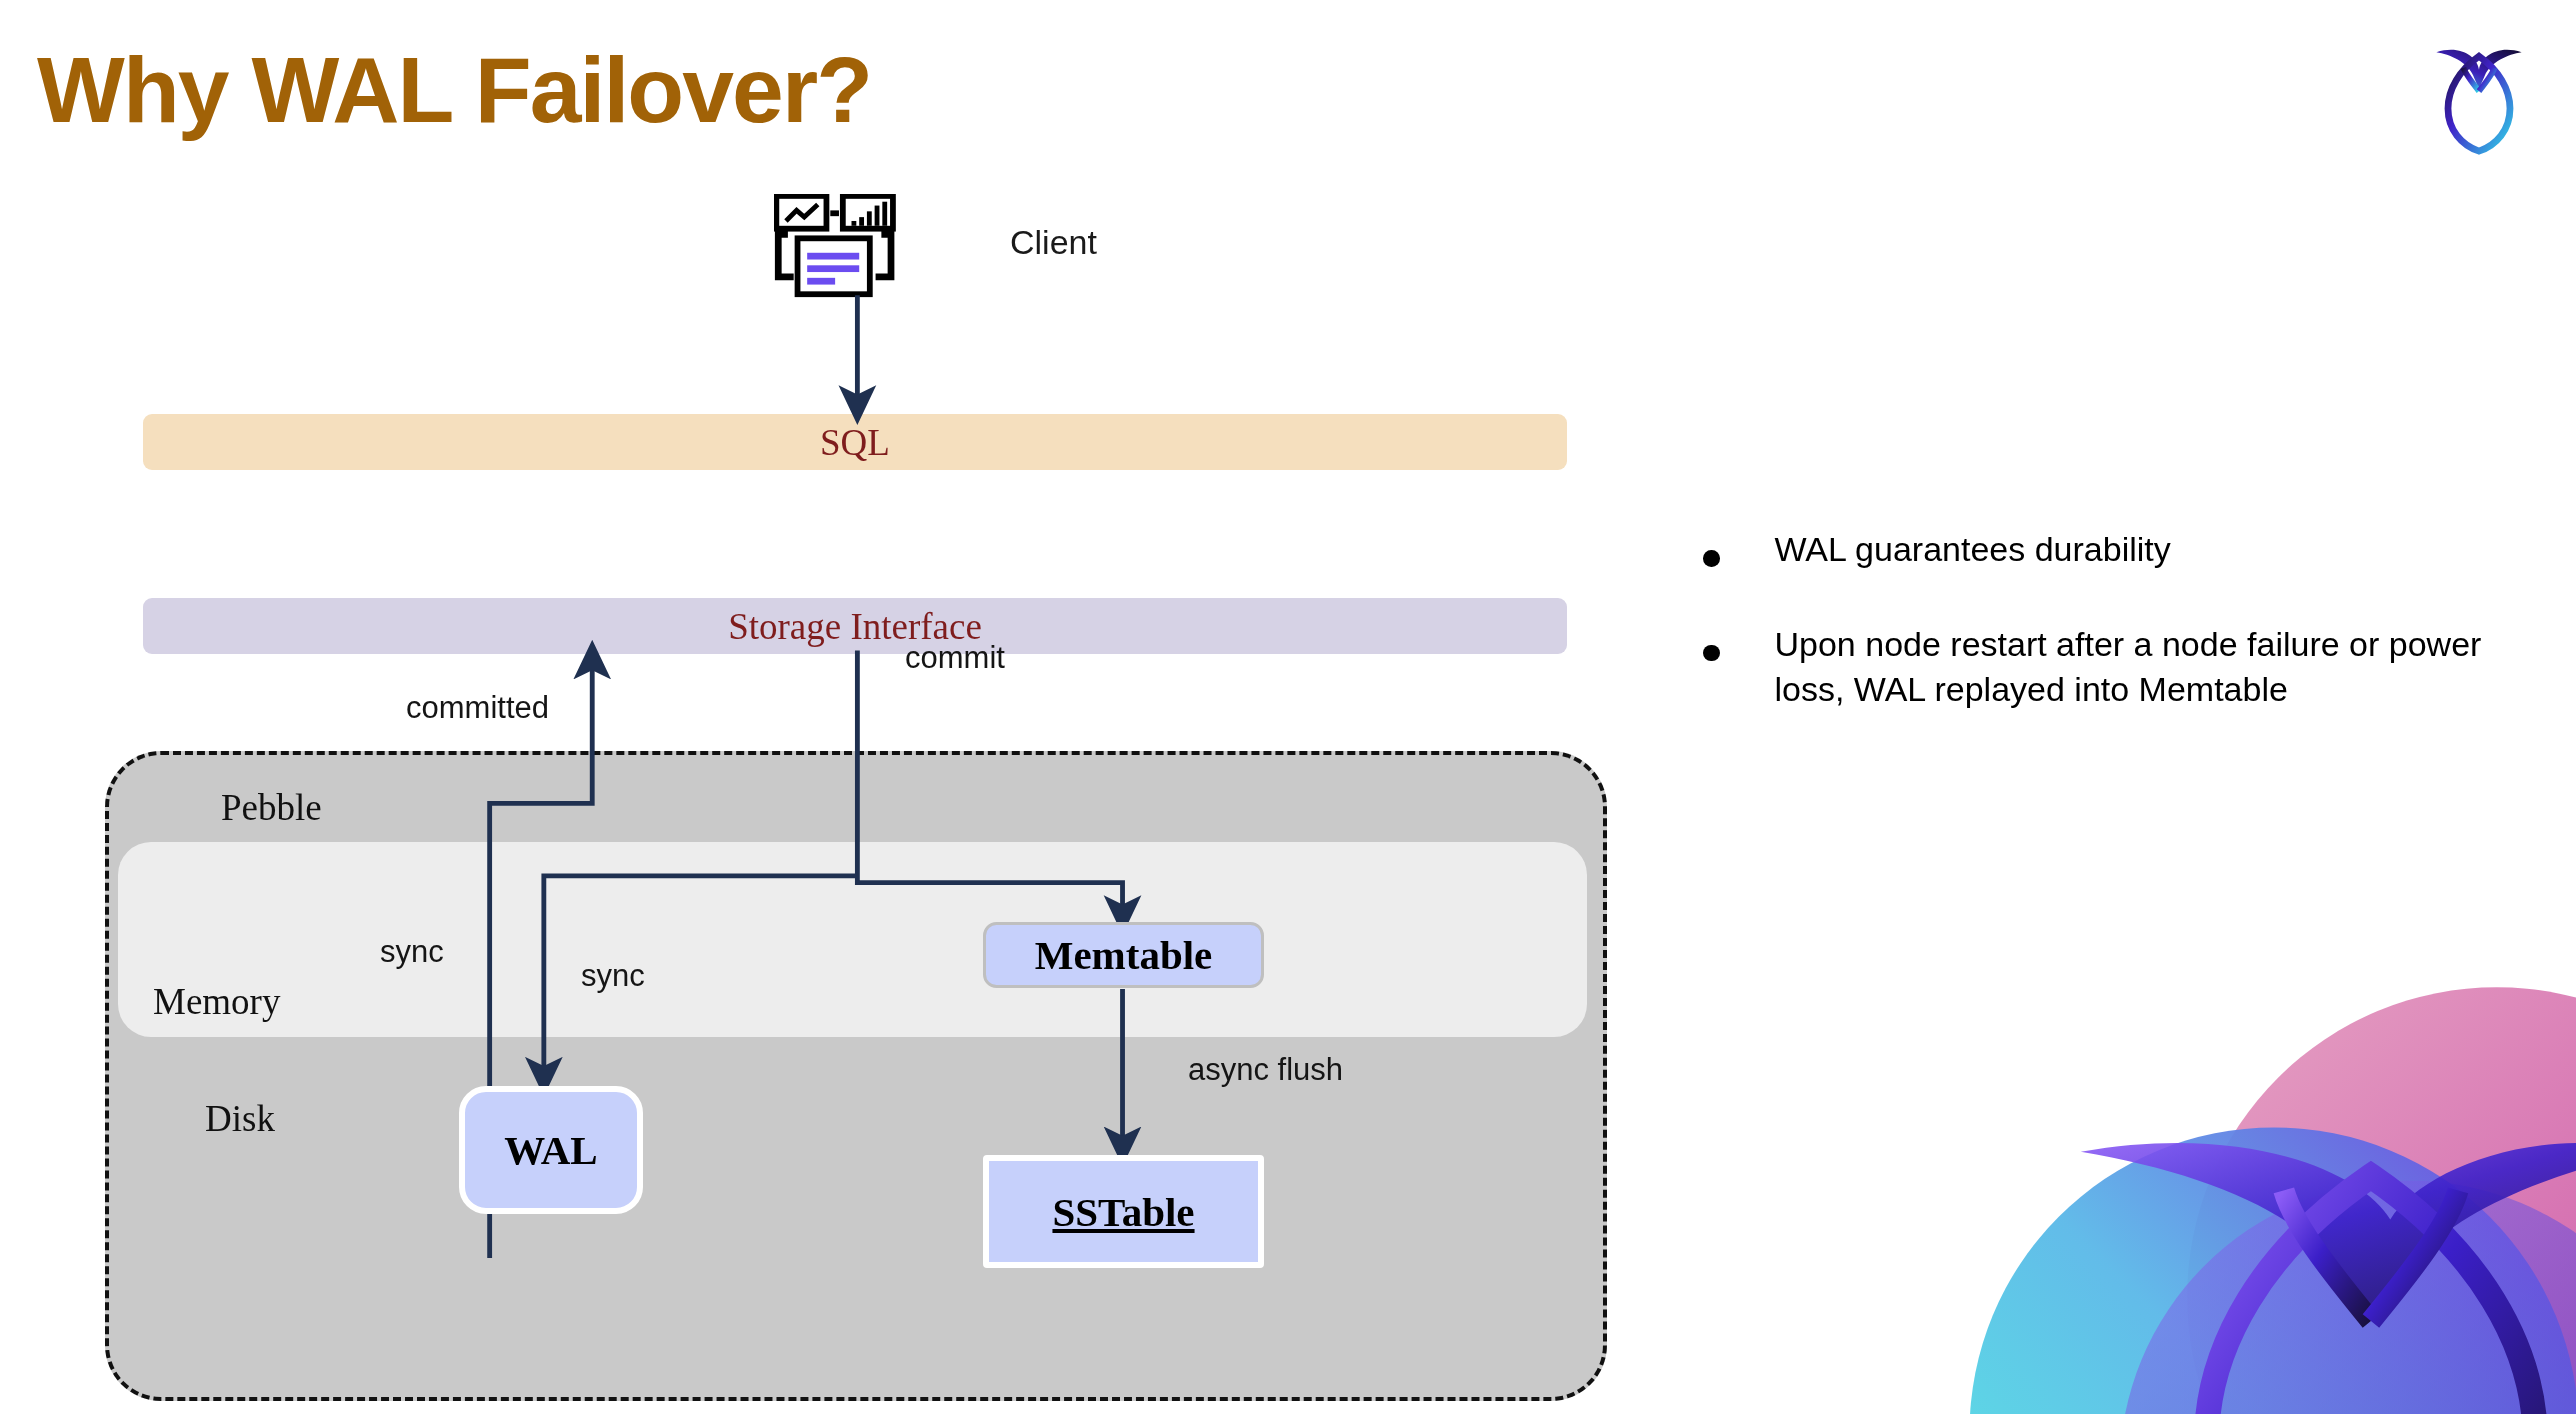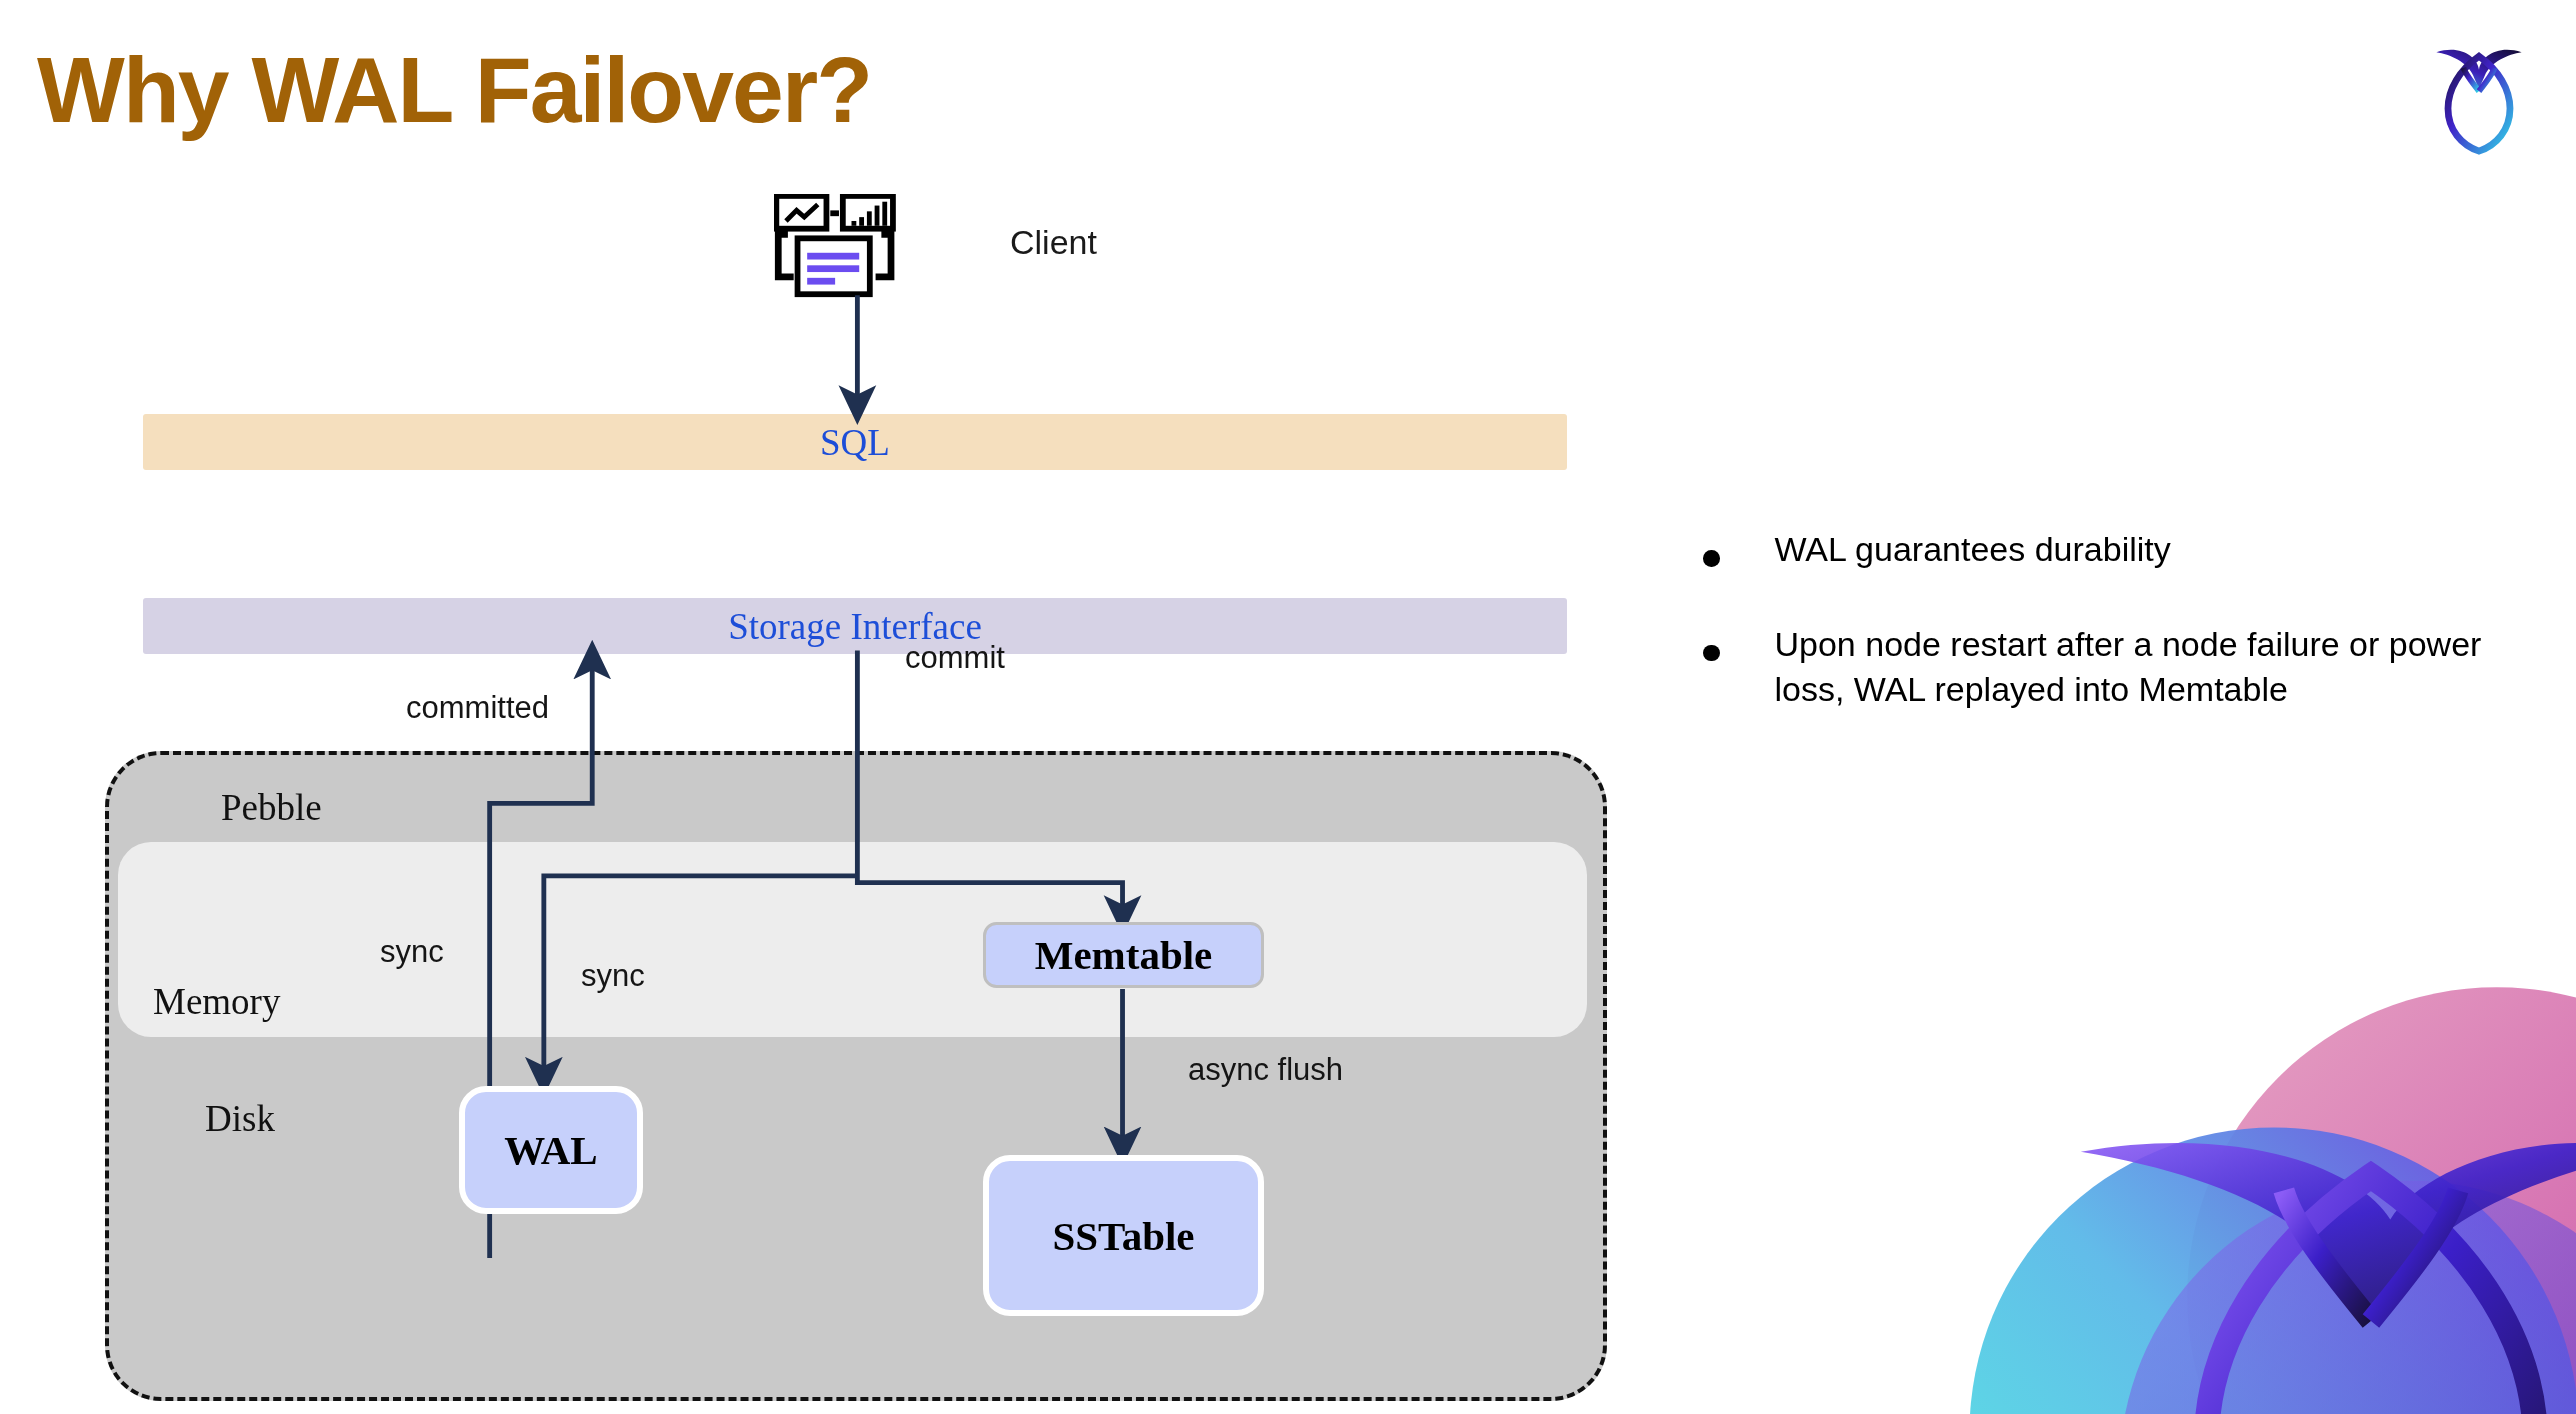--- a/index.html
+++ b/index.html
@@ -33,24 +33,24 @@
   #client-icon{position:absolute;left:774px;top:194px;width:155px;height:106px;}
   #client-label{
     position:absolute;left:1010px;top:223px;
     font-size:34px;color:#1a1a1a;
     font-family:"Liberation Sans", sans-serif;
   }
 
   
   .layer-bar{
     position:absolute;left:143px;width:1424px;height:56px;
-    border-radius:3px;
+    border-radius:9px;
     display:flex;align-items:center;justify-content:center;
     font-family:"Liberation Serif", serif;
-    font-size:37px;color:#1d4ed8;
+    font-size:37px;color:#7f1d1d;
   }
   #bar-sql{top:414px;background:#F5DFBE;}
   #bar-kv{top:504px;background:#B8DEDE;}
   #bar-storage{top:598px;background:#D6D2E5;}
 
   
   #pebble{
     position:absolute;left:105px;top:751px;width:1502px;height:650px;
     background:#C9C9C9;
     border:4.8px dashed #111111;
@@ -88,22 +88,22 @@
   }
   #node-memtable{
     left:983px;top:922px;width:281px;height:66px;
     border:3.9px solid #BFBFBF;border-radius:13.5px;
   }
   #node-wal{
     left:447px;top:1086px;width:184px;height:128px;
     border:6.8px solid #ffffff;border-radius:27px;margin-left:12px;
   }
   #node-sstable{
-    left:983px;top:1155px;width:281px;height:161px;
-    border:6.8px solid #ffffff;border-radius:27px;
+    left:983px;top:1155px;width:281px;height:113px;
+    border:6.8px solid #ffffff;border-radius:4px;text-decoration:underline;
   }
 
   
   #wires{position:absolute;left:0;top:0;width:2576px;height:1415px;pointer-events:none;}
 
   
   .edge-label{
     position:absolute;
     font-family:"Liberation Sans", sans-serif;
     font-size:31px;color:#151515;white-space:nowrap;

